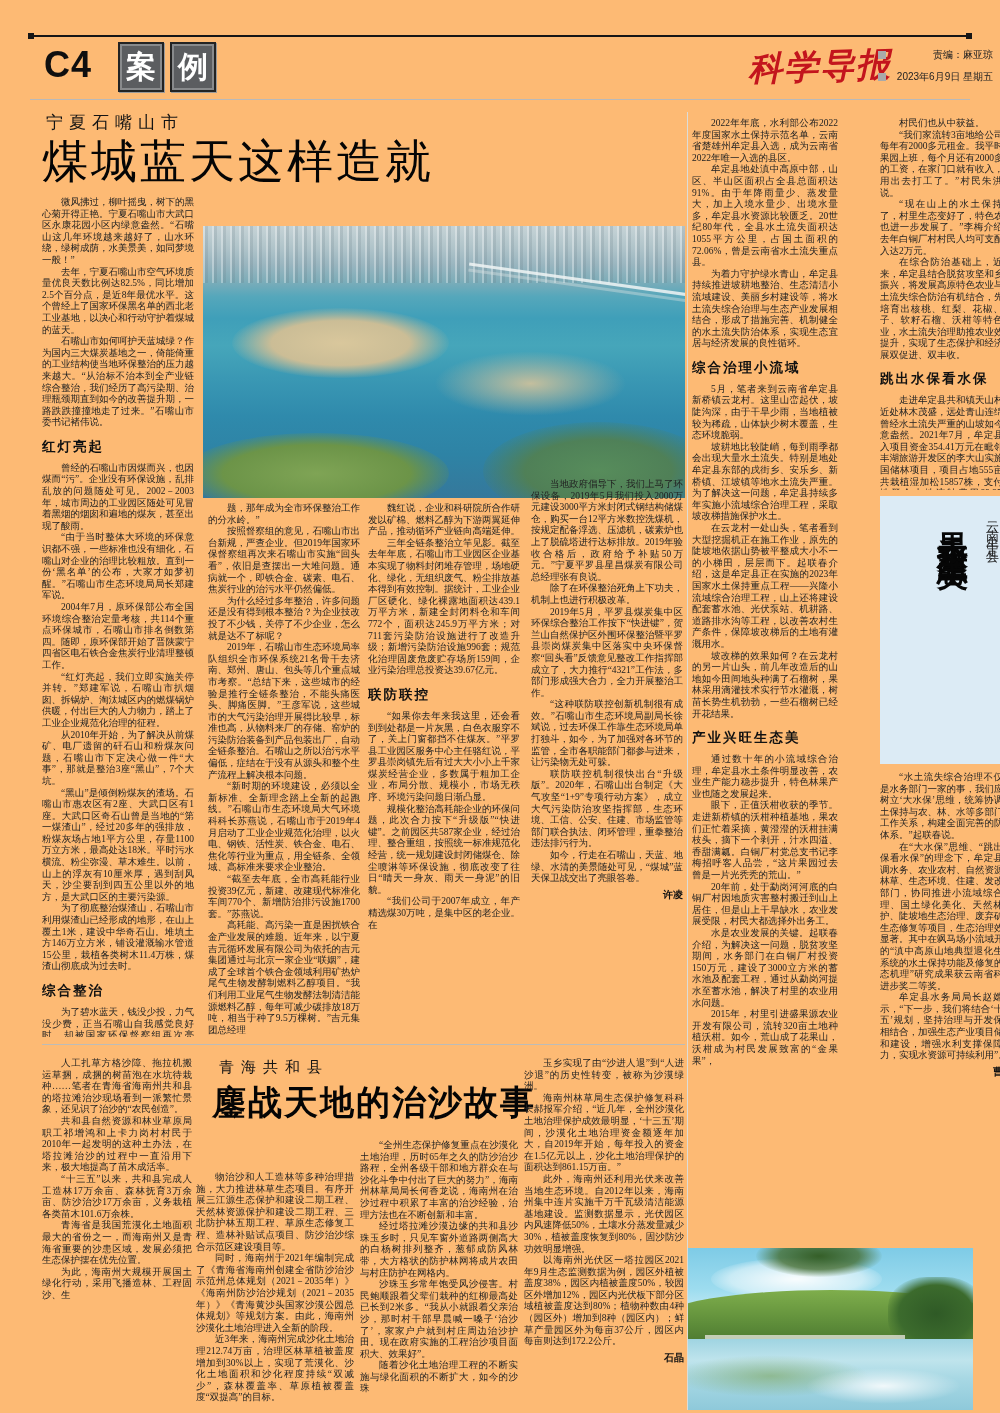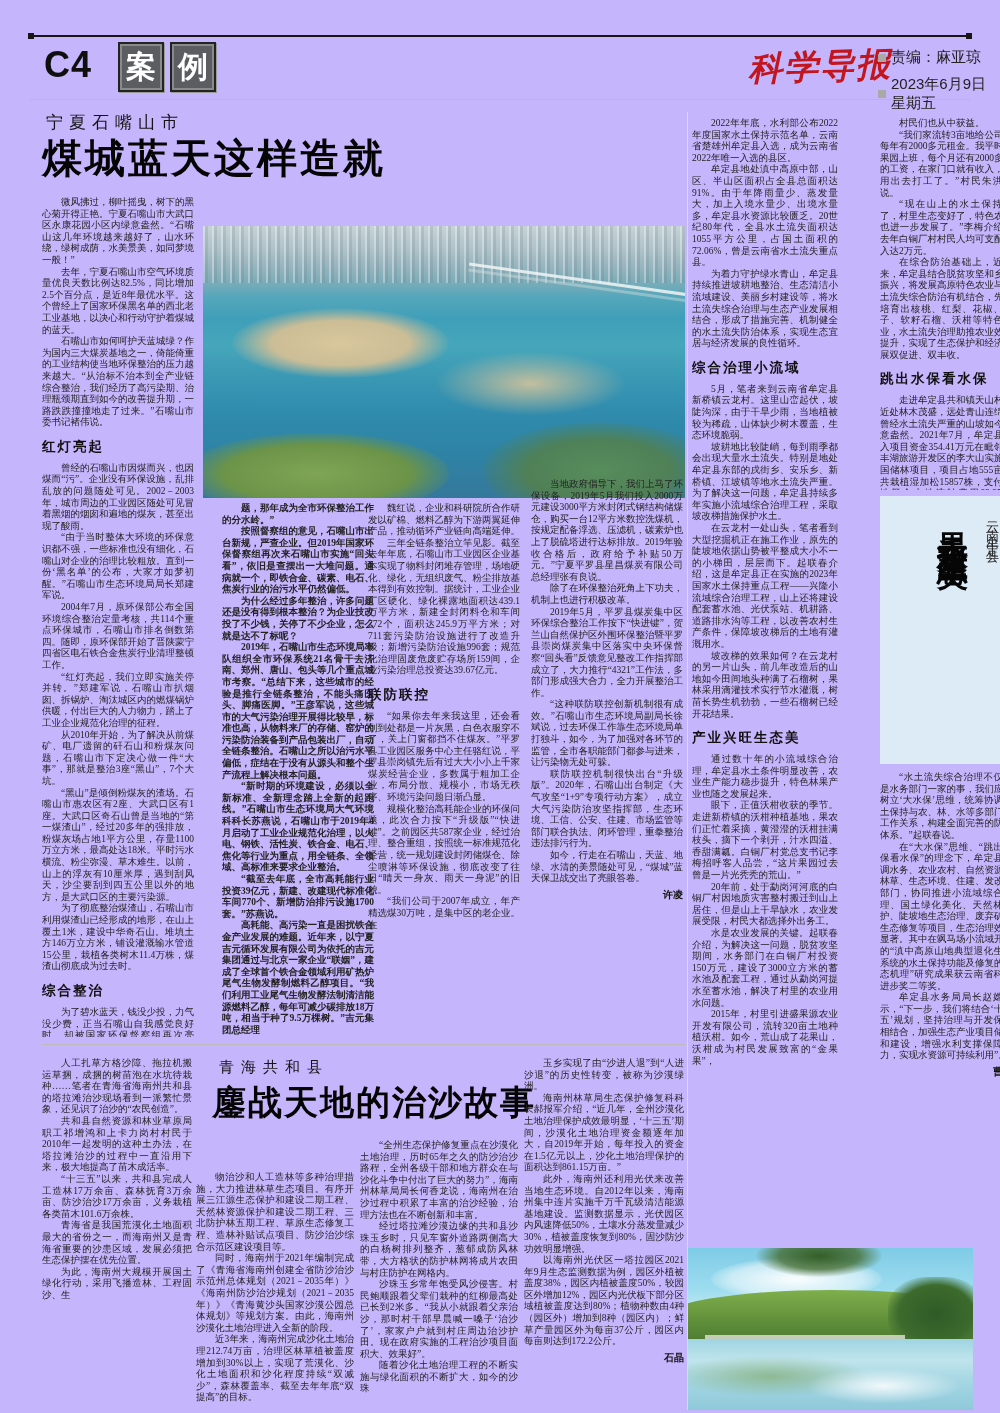--- a/index.html
+++ b/index.html
@@ -1,44 +1,44 @@
 <!DOCTYPE html>
 <html><head>
 <meta charset="utf-8">
 <style>
   html,body{margin:0;padding:0;background:#d8d8d4;}
-  .page{position:relative;width:1000px;height:1413px;margin:0 auto;background:#c4b5fd;
+  .page{position:relative;width:1000px;height:1413px;margin:0 auto;background:#fdba74;
         font-family:"Liberation Serif",serif;color:#1c1c1c;overflow:hidden;}
   
   .topline{position:absolute;left:30px;top:35px;width:940px;border-top:2px solid #161616;}
   .topline::before,.topline::after{content:"";position:absolute;top:-4px;width:6px;height:6px;background:#161616;}
   .topline::before{left:-2px}.topline::after{right:-2px}
   .pageno{position:absolute;left:44px;top:44px;font-family:"Liberation Sans",sans-serif;
           font-weight:700;font-size:36px;letter-spacing:1px;color:#0f0f0f;}
   .section-wrap{position:absolute;left:118px;top:42px;display:flex;gap:6px;}
   .char-box{width:42px;height:46px;background:#5b5d60;border:2px solid #232323;color:#fff;
             display:flex;align-items:center;justify-content:center;font-size:30px;font-weight:bold;
             box-shadow:inset 0 0 0 2px rgba(255,255,255,.28), 1px 1px 0 #9a9a9a;}
   .masthead{position:absolute;left:748px;top:44px;font-size:34px;font-weight:bold;font-style:italic;
             color:#c3151d;letter-spacing:2px;transform:rotate(-2deg);}
   .meta{position:absolute;left:878px;top:48px;width:115px;font-family:"Liberation Sans",sans-serif;}
-  .meta-line{display:flex;align-items:center;gap:5px;font-size:15px;margin-bottom:8px;color:#222;}
+  .meta-line{display:flex;align-items:center;gap:5px;font-size:10px;margin-bottom:8px;color:#222;justify-content:space-between;}
   .sq{width:8px;height:8px;background:#a9a9a9;flex:0 0 auto;}
   .header-rule{position:absolute;left:30px;top:99px;width:940px;border-top:1px solid #b9b9b9;}
   
   .col{position:absolute;overflow:hidden;}
   .col p.para{margin:0;font-size:9.5px;line-height:11.6px;text-align:justify;text-indent:2em;color:#222;}
   .col h3.subhead{margin:9px 0 7px;font-family:"Liberation Sans",sans-serif;font-size:13.5px;
                   font-weight:bold;color:#111;letter-spacing:2px;}
   .col p.author{margin:3px 0 0;font-size:10px;font-weight:bold;text-align:right;color:#111;}
   
   .kickerA{position:absolute;left:46px;top:111px;font-family:"Liberation Sans",sans-serif;
            font-size:17px;letter-spacing:6px;color:#141414;}
   .titleA{position:absolute;left:42px;top:131px;font-family:"Liberation Sans",sans-serif;
-          font-size:40px;font-weight:700;letter-spacing:3px;color:#050505;}
+          font-size:46px;font-weight:400;letter-spacing:3px;color:#050505;}
   .photoA{position:absolute;left:203px;top:226px;width:482px;height:272px;overflow:hidden;
           background:linear-gradient(180deg,#c6d3d6 0%,#b0c4ca 8%,#9ab6c0 14%,#7fadb9 20%,
                      #55a7bb 26%,#3f9fb9 34%,#46a6ba 44%,#3a98b4 56%,#2f8aac 70%,#2e83a5 84%,#35789b 100%);}
   .photoA .city{position:absolute;left:0;top:0;width:100%;height:21%;
           background:repeating-linear-gradient(90deg,rgba(255,255,255,.45) 0 2px,rgba(90,110,120,.25) 2px 5px,transparent 5px 9px);
           opacity:.7;}
   .photoA .sand1{position:absolute;left:6%;top:30%;width:45%;height:26%;border-radius:50%;
           background:radial-gradient(ellipse at center,#d9c79c 0%,#cbbd96 45%,transparent 72%);}
   .photoA .sand2{position:absolute;left:48%;top:46%;width:40%;height:24%;border-radius:50%;
           background:radial-gradient(ellipse at center,#d3c39b 0%,transparent 70%);opacity:.9;}
@@ -130,21 +130,21 @@
       <p class="para">曾经的石嘴山市因煤而兴，也因煤而“污”。企业没有环保设施，乱排乱放的问题随处可见。2002－2003年，城市周边的工业园区随处可见冒着黑烟的烟囱和遍地的煤灰，甚至出现了酸雨。</p>
       <p class="para">“由于当时整体大环境的环保意识都不强，一些标准也没有细化，石嘴山对企业的治理比较粗放。直到一份‘黑名单’的公布，大家才如梦初醒。”石嘴山市生态环境局局长郑建军说。</p>
       <p class="para">2004年7月，原环保部公布全国环境综合整治定量考核，共114个重点环保城市，石嘴山市排名倒数第四。随即，原环保部开始了晋陕蒙宁四省区电石铁合金焦炭行业清理整顿工作。</p>
       <p class="para">“红灯亮起，我们立即实施关停并转。”郑建军说，石嘴山市扒烟囱、拆锅炉、淘汰城区内的燃煤锅炉供暖，付出巨大的人力物力，踏上了工业企业规范化治理的征程。</p>
       <p class="para">从2010年开始，为了解决从前煤矿、电厂遗留的矸石山和粉煤灰问题，石嘴山市下定决心做一件“大事”，那就是整治3座“黑山”，7个大坑。</p>
       <p class="para">“黑山”是倾倒粉煤灰的渣场。石嘴山市惠农区有2座、大武口区有1座。大武口区奇石山曾是当地的“第一煤渣山”，经过20多年的强排放，粉煤灰场占地1平方公里，存量1100万立方米，最高处达18米。平时污水横流、粉尘弥漫、草木难生。以前，山上的浮灰有10厘米厚，遇到刮风天，沙尘要刮到四五公里以外的地方，是大武口区的主要污染源。</p>
       <p class="para">为了彻底整治煤渣山，石嘴山市利用煤渣山已经形成的地形，在山上覆土1米，建设中华奇石山。堆填土方146万立方米，铺设灌溉输水管道15公里，栽植各类树木11.4万株，煤渣山彻底成为过去时。</p>
       <h3 class="subhead">综合整治</h3>
       <p class="para">为了碧水蓝天，钱没少投，力气没少费，正当石嘴山自我感觉良好时，却被国家环保督察组再次亮起“黄牌”。</p>
     </div>
-  <div class="col" style="left:222px;top:503px;width:152px;height:534px;font-weight:bold;">
+  <div class="col" style="left:208px;top:503px;width:152px;height:534px;">
       <p class="para">题，那年成为全市环保整治工作的分水岭。”</p>
       <p class="para">按照督察组的意见，石嘴山市出台新规，严查企业。但2019年国家环保督察组再次来石嘴山市实施“回头看”，依旧是查摆出一大堆问题。通病就一个，即铁合金、碳素、电石、焦炭行业的治污水平仍然偏低。</p>
       <p class="para">为什么经过多年整治，许多问题还是没有得到根本整治？为企业技改投了不少钱，关停了不少企业，怎么就是达不了标呢？</p>
       <p class="para">2019年，石嘴山市生态环境局率队组织全市环保系统21名骨干去济南、郑州、唐山、包头等几个重点城市考察。“总结下来，这些城市的经验是推行全链条整治，不能头痛医头、脚痛医脚。”王彦军说，这些城市的大气污染治理开展得比较早，标准也高，从物料来厂的存储、窑炉的污染防治装备到产品包装出厂，自动全链条整治。石嘴山之所以治污水平偏低，症结在于没有从源头和整个生产流程上解决根本问题。</p>
       <p class="para">“新时期的环境建设，必须以全新标准、全新理念踏上全新的起跑线。”石嘴山市生态环境局大气环境科科长苏燕说，石嘴山市于2019年4月启动了工业企业规范化治理，以火电、钢铁、活性炭、铁合金、电石、焦化等行业为重点，用全链条、全领域、高标准来要求企业整治。</p>
       <p class="para">“截至去年底，全市高耗能行业投资39亿元，新建、改建现代标准化车间770个、新增防治排污设施1700套。”苏燕说。</p>
       <p class="para">高耗能、高污染一直是困扰铁合金产业发展的难题。近年来，以宁夏吉元循环发展有限公司为依托的吉元集团通过与北京一家企业“联姻”，建成了全球首个铁合金领域利用矿热炉尾气生物发酵制燃料乙醇项目。“我们利用工业尾气生物发酵法制清洁能源燃料乙醇，每年可减少碳排放18万吨，相当于种了9.5万棵树。”吉元集团总经理</p>
     </div>
   <div class="col" style="left:368px;top:503px;width:152px;height:534px;">
       <p class="para">魏红说，企业和科研院所合作研发以矿棉、燃料乙醇为下游两翼延伸产品，推动循环产业链向高端延伸。</p>
@@ -223,21 +223,21 @@
   <div class="col" style="left:42px;top:1058px;width:150px;height:352px;">
       <p class="para">人工扎草方格沙障、拖拉机搬运草捆，成捆的树苗泡在水坑待栽种……笔者在青海省海南州共和县的塔拉滩治沙现场看到一派繁忙景象，还见识了治沙的“农民创造”。</p>
       <p class="para">共和县自然资源和林业草原局职工祁增鸿和上卡力岗村村民于2010年一起发明的这种土办法，在塔拉滩治沙的过程中一直沿用下来，极大地提高了苗木成活率。</p>
       <p class="para">“十三五”以来，共和县完成人工造林17万余亩、森林抚育3万余亩、防沙治沙17万余亩，义务栽植各类苗木101.6万余株。</p>
       <p class="para">青海省是我国荒漠化土地面积最大的省份之一，而海南州又是青海省重要的沙患区域，发展必须把生态保护摆在优先位置。</p>
       <p class="para">为此，海南州大规模开展国土绿化行动，采用飞播造林、工程固沙、生</p>
     </div>
   <div class="col" style="left:196px;top:1172px;width:158px;height:270px;">
       <p class="para">物治沙和人工造林等多种治理措施，大力推进林草生态项目。有序开展三江源生态保护和建设二期工程、天然林资源保护和建设二期工程、三北防护林五期工程、草原生态修复工程、造林补贴试点项目、防沙治沙综合示范区建设项目等。</p>
       <p class="para">同时，海南州于2021年编制完成了《青海省海南州创建全省防沙治沙示范州总体规划（2021－2035年）》《海南州防沙治沙规划（2021－2035年）》《青海黄沙头国家沙漠公园总体规划》等规划方案。由此，海南州沙漠化土地治理进入全新的阶段。</p>
-      <p class="para">近3年来，海南州完成沙化土地治理212.74万亩，治理区林草植被盖度增加到30%以上，实现了荒漠化、沙化土地面积和沙化程度持续“双减少”，森林覆盖率、截至去年年底“双提高”的目标。</p>
+      <p class="para">近3年来，海南州完成沙化土地治理212.74万亩，治理区林草植被盖度增加到30%以上，实现了荒漠化、沙化土地面积和沙化程度持续“双减少”，森林覆盖率、草原植被覆盖度“双提高”的目标。</p>
     </div>
   <div class="col" style="left:360px;top:1140px;width:158px;height:270px;">
       <p class="para">“全州生态保护修复重点在沙漠化土地治理，历时65年之久的防沙治沙路程，全州各级干部和地方群众在与沙化斗争中付出了巨大的努力”，海南州林草局局长何香龙说，海南州在治沙过程中积累了丰富的治沙经验，治理方法也在不断创新和丰富。</p>
       <p class="para">经过塔拉滩沙漠边缘的共和县沙珠玉乡时，只见车窗外道路两侧高大的白杨树排列整齐，葱郁成防风林带，大方格状的防护林网将成片农田与村庄防护在网格内。</p>
       <p class="para">沙珠玉乡常年饱受风沙侵害。村民鲍顺跟着父辈们栽种的红柳最高处已长到2米多。“我从小就跟着父亲治沙，那时村干部早晨喊一嗓子‘治沙了’，家家户户就到村庄周边治沙护田。现在政府实施的工程治沙项目面积大、效果好”。</p>
       <p class="para">随着沙化土地治理工程的不断实施与绿化面积的不断扩大，如今的沙珠</p>
     </div>
   <div class="col" style="left:524px;top:1058px;width:160px;height:352px;">
       <p class="para">玉乡实现了由“沙进人退”到“人进沙退”的历史性转变，被称为沙漠绿洲。</p>
       <p class="para">海南州林草局生态保护修复科科长郝报军介绍，“近几年，全州沙漠化土地治理保护成效最明显，‘十三五’期间，沙漠化土地治理资金额逐年加大，自2019年开始，每年投入的资金在1.5亿元以上，沙化土地治理保护的面积达到861.15万亩。”</p>

